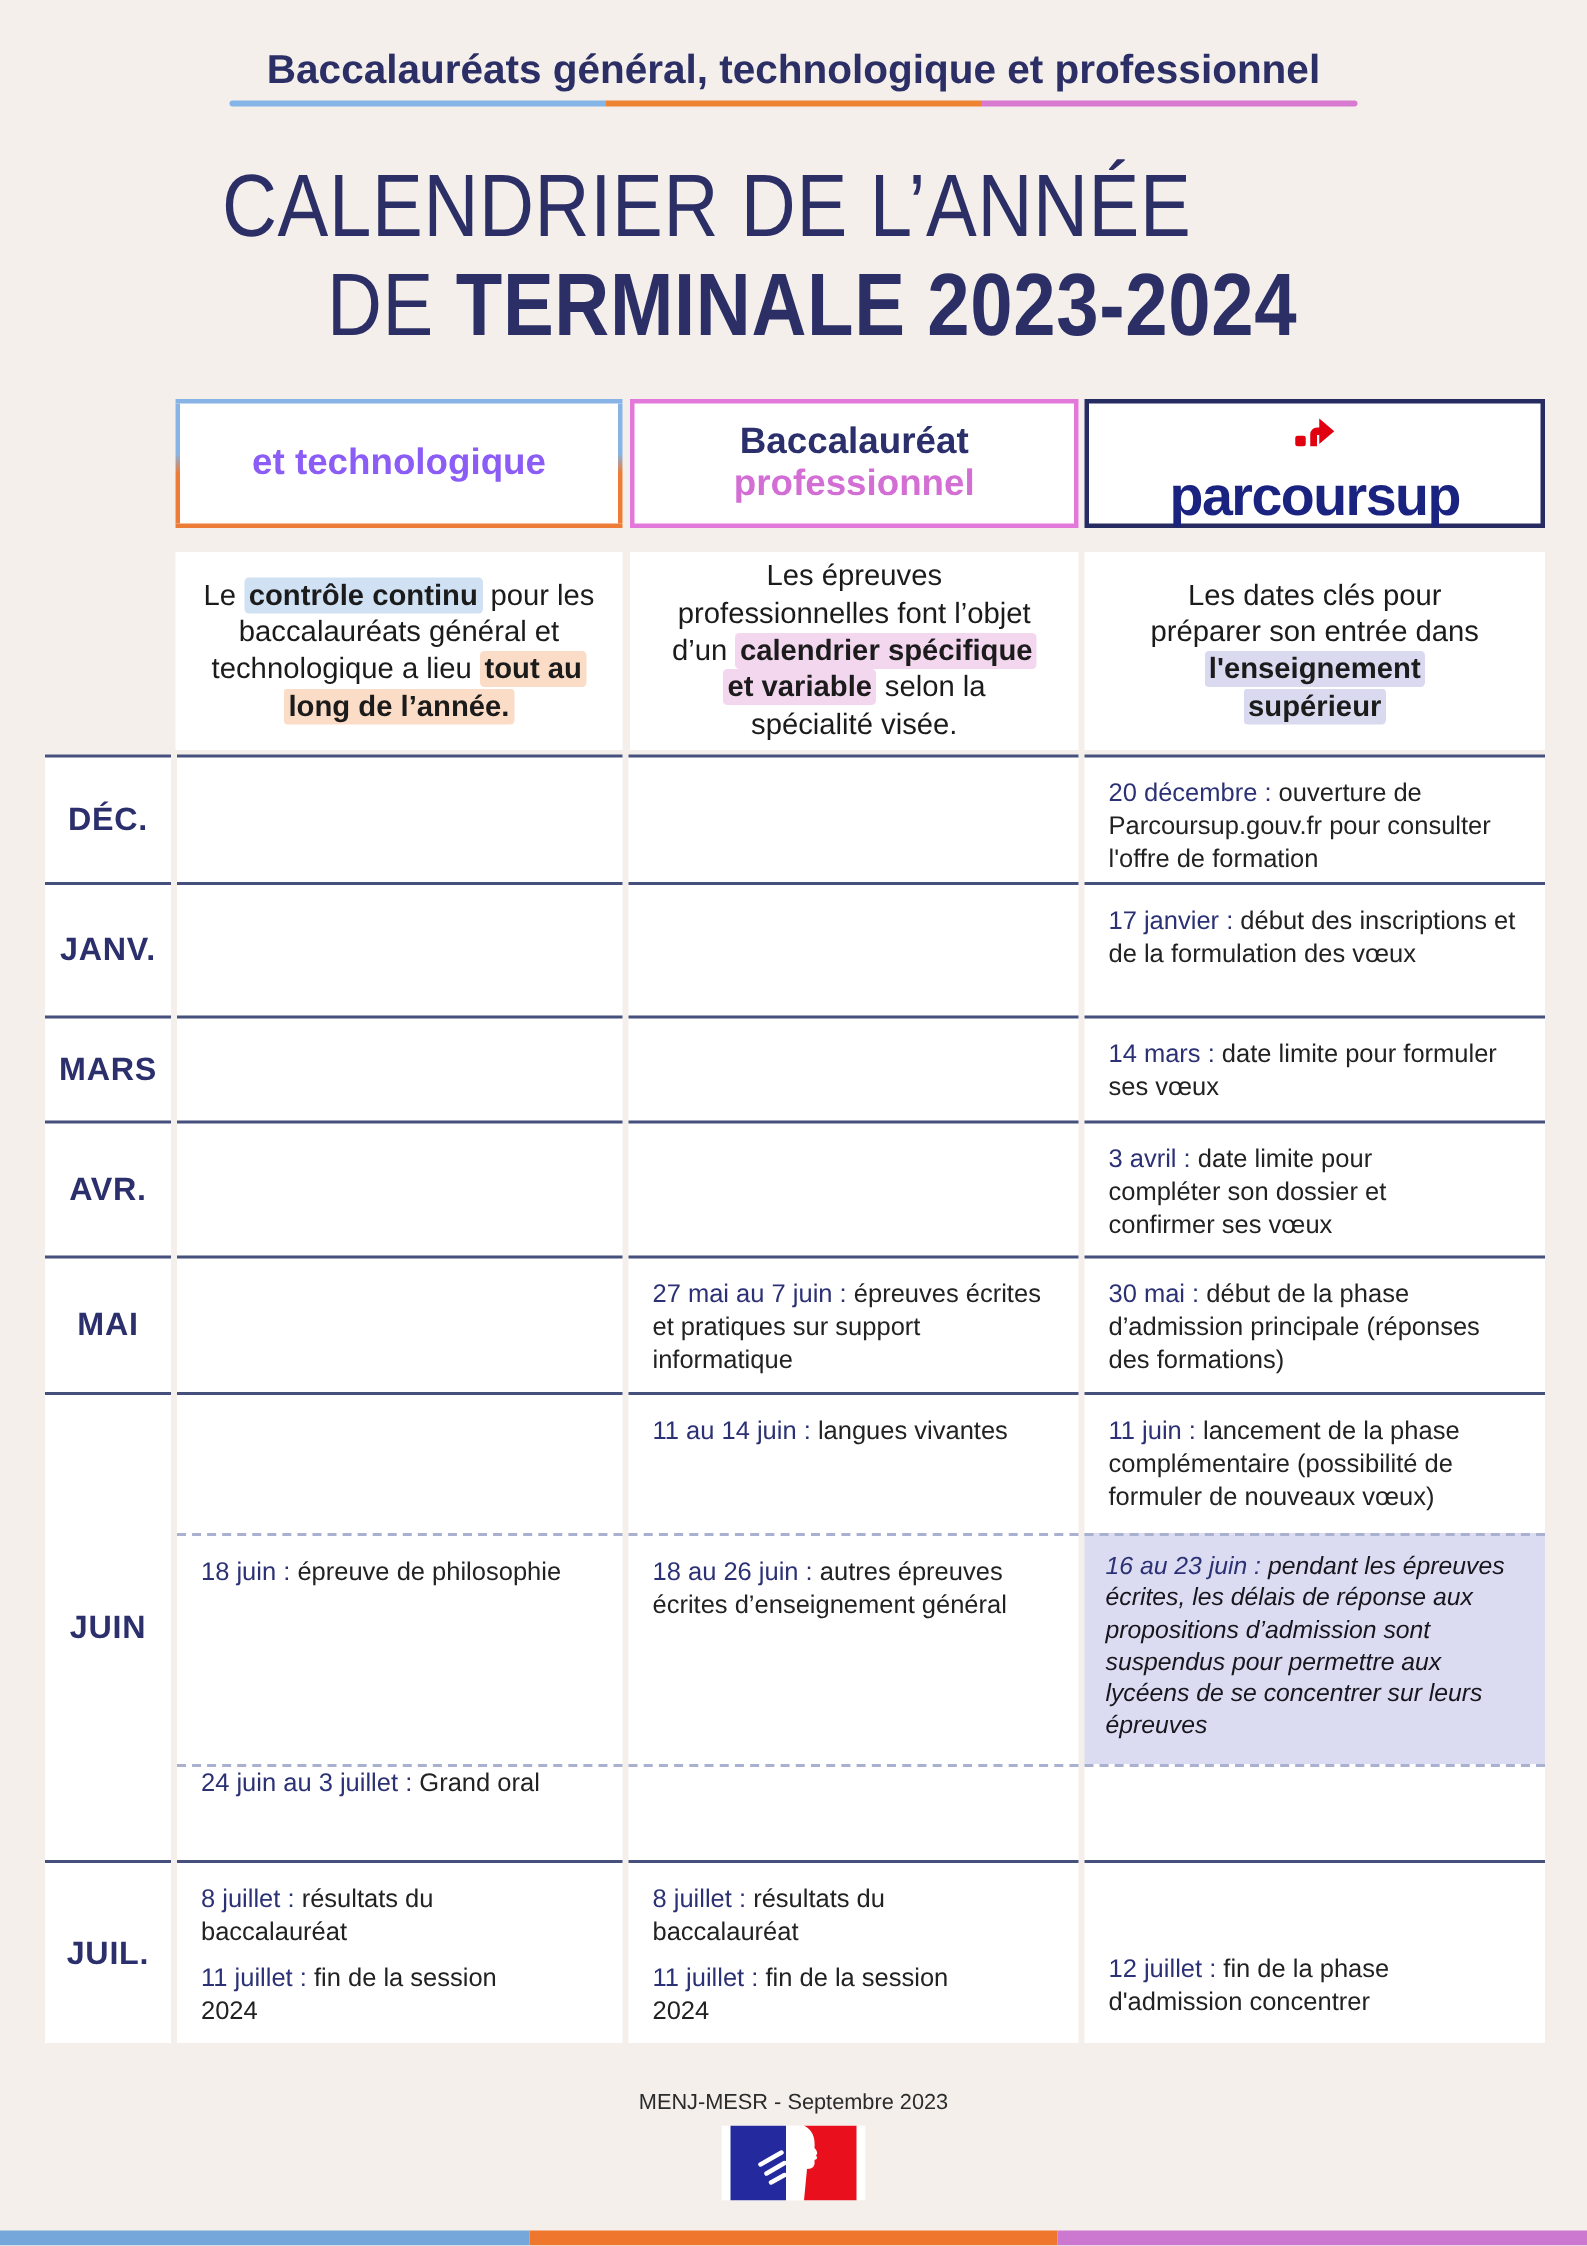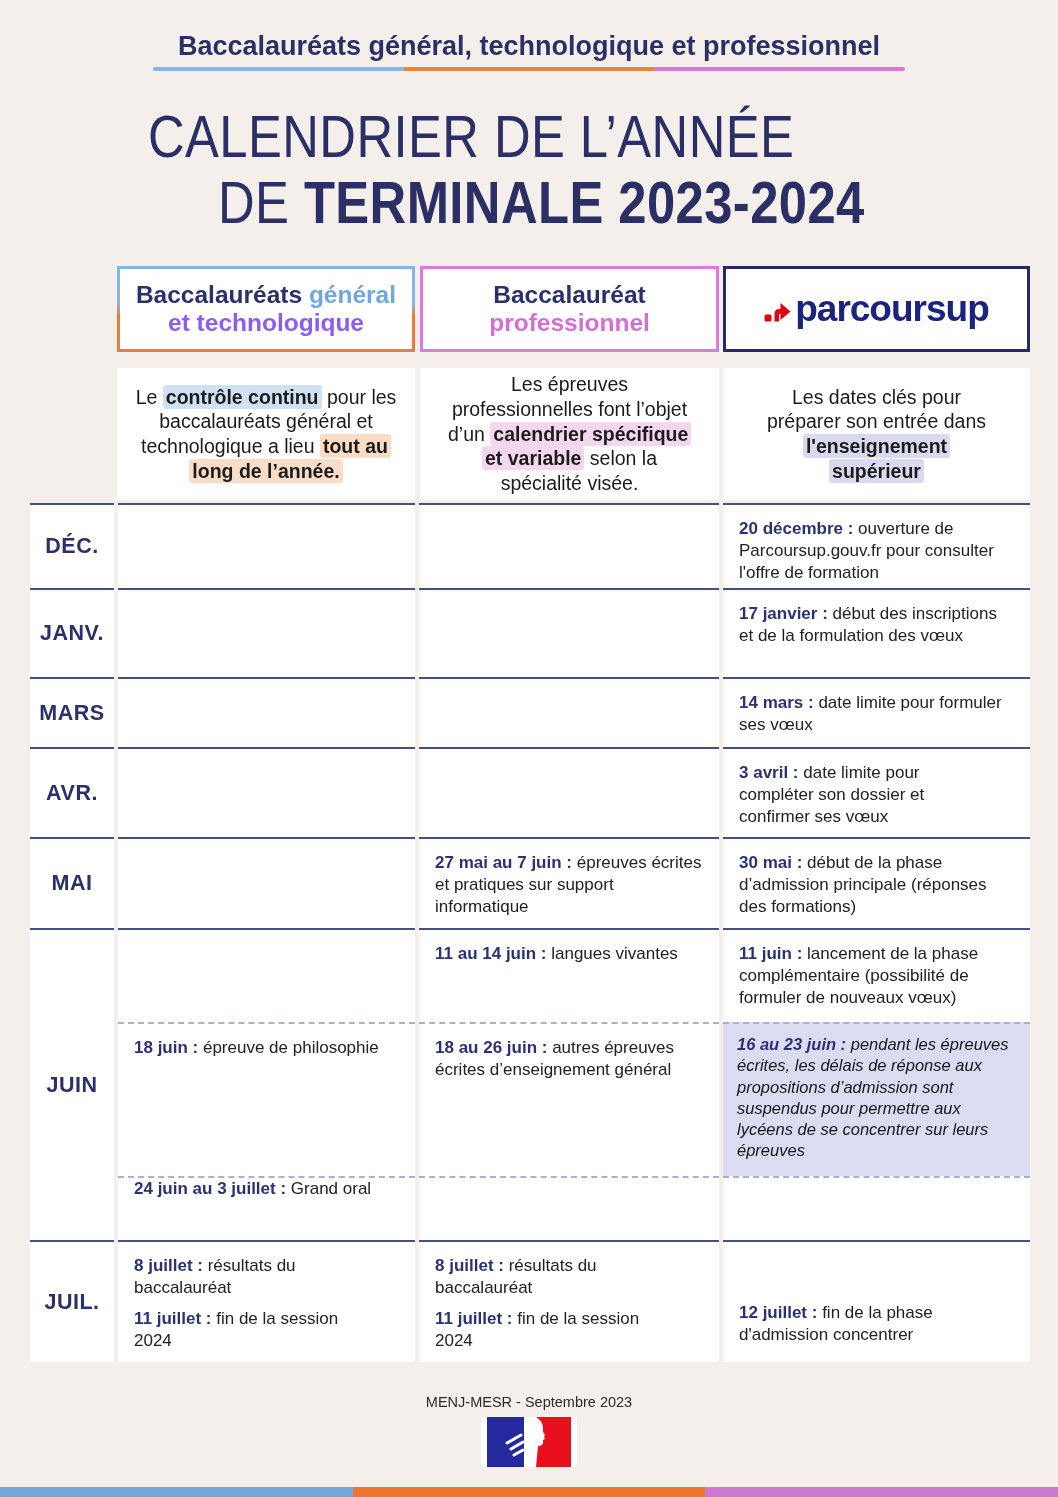--- a/index.html
+++ b/index.html
@@ -22,21 +22,21 @@
   .title-line2{left:218px;top:169px;}
   .title-bold{font-weight:800;}
 
   
   .hbox{position:absolute;top:266px;height:86px;background:#fff;box-sizing:border-box;
         display:flex;flex-direction:column;justify-content:center;align-items:center;
         text-align:center;font-weight:700;font-size:24.5px;line-height:1.13;}
   .hbox-general{left:117px;width:298px;border:3px solid;
         border-image:linear-gradient(180deg,#87b4e5 42%,#ec7c36 58%) 1;}
   .hbox-pro{left:420px;width:299px;border:3px solid #e279da;}
-  .hbox-psup{left:723px;width:307px;border:3px solid #262b62;flex-direction:row;gap:4px;}
+  .hbox-psup{left:723px;width:307px;border:3px solid #262b62;flex-direction:column;gap:4px;}
   .c-navy{color:#2b2f6b;}
   .c-blue{color:#6fa8e0;}
   .c-orange{color:#8b5cf6;}
   .c-pink{color:#d36fd4;}
   .psup-text{font-size:37px;font-weight:700;color:#1b2380;letter-spacing:-1px;}
   .psup-arrow{margin-top:6px;}
 
   
   .dbox{position:absolute;top:368px;height:132px;background:#fff;box-sizing:border-box;
         display:flex;align-items:center;justify-content:center;text-align:center;
@@ -57,21 +57,21 @@
        grid-template-columns:84px 297px 300px 307px;
        grid-template-rows:85px 89px 70px 90px 91px 94px 154px 64px 122px;
        column-gap:4px;}
   .cell{background:#fff;box-sizing:border-box;}
   .bt{border-top:2px solid #46507d;}
   .bd{border-top:2px dashed #aab1d0;}
   .month{display:flex;align-items:center;justify-content:center;
          font-weight:700;font-size:21.5px;color:#2b2f6b;letter-spacing:.5px;}
   .ev{padding:13px 16px 8px;font-size:17px;line-height:1.3;color:#222;}
   .ev p{margin:0 0 9px;}
-  .date{font-weight:700;color:#2b3174;}
+  .date{font-weight:400;color:#2b3174;}
   .plink{color:#222;cursor:pointer;}
   .lav{background:#dbdcf1;font-style:italic;padding:10px 14px 8px;font-size:16.5px;
        line-height:1.29;color:#16161d;}
   .vcenter{display:flex;padding-top:0;padding-bottom:0;}
   .vcenter p{margin:0;}
   .bottom{display:flex;align-items:flex-end;padding-bottom:16px;}
   .bottom p{margin:0;}
   .narrow{max-width:235px;}
 
   
@@ -93,21 +93,20 @@
   <div class="subtitle-underline">
     <div class="seg blue"></div>
     <div class="seg orange"></div>
     <div class="seg pink"></div>
   </div>
 
   <div class="title-line title-line1">CALENDRIER DE L’ANNÉE</div>
   <div class="title-line title-line2"><span>DE </span><span class="title-bold">TERMINALE 2023-2024</span></div>
 
   <div class="hbox hbox-general">
-    <div><span class="c-navy">Baccalauréats</span> <span class="c-blue">général</span></div>
     <div class="c-orange">et technologique</div>
   </div>
 
   <div class="hbox hbox-pro">
     <div class="c-navy">Baccalauréat</div>
     <div class="c-pink">professionnel</div>
   </div>
 
   <div class="hbox hbox-psup">
     <span class="psup-arrow">

